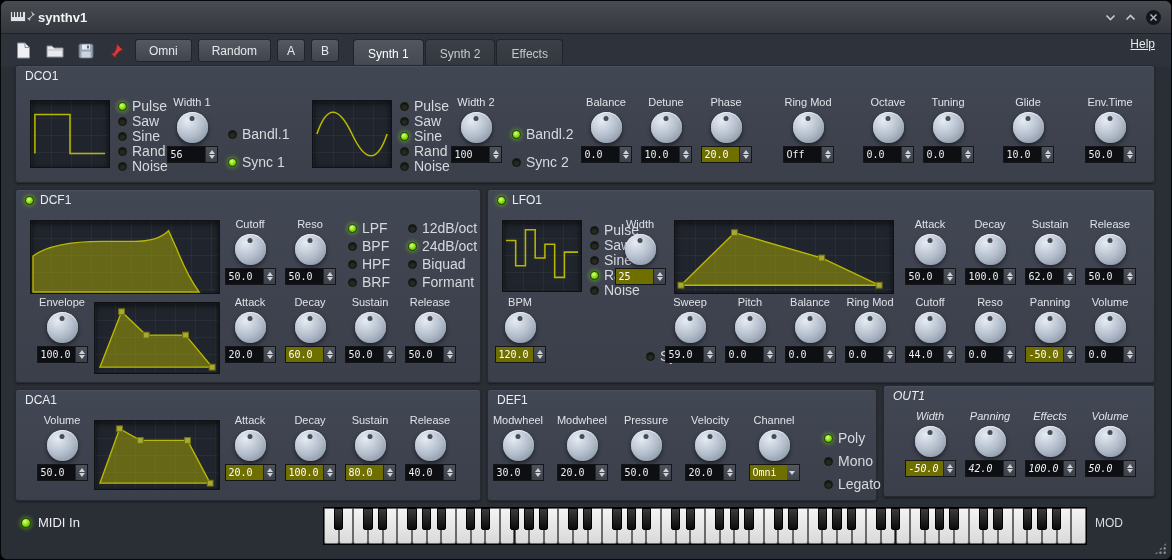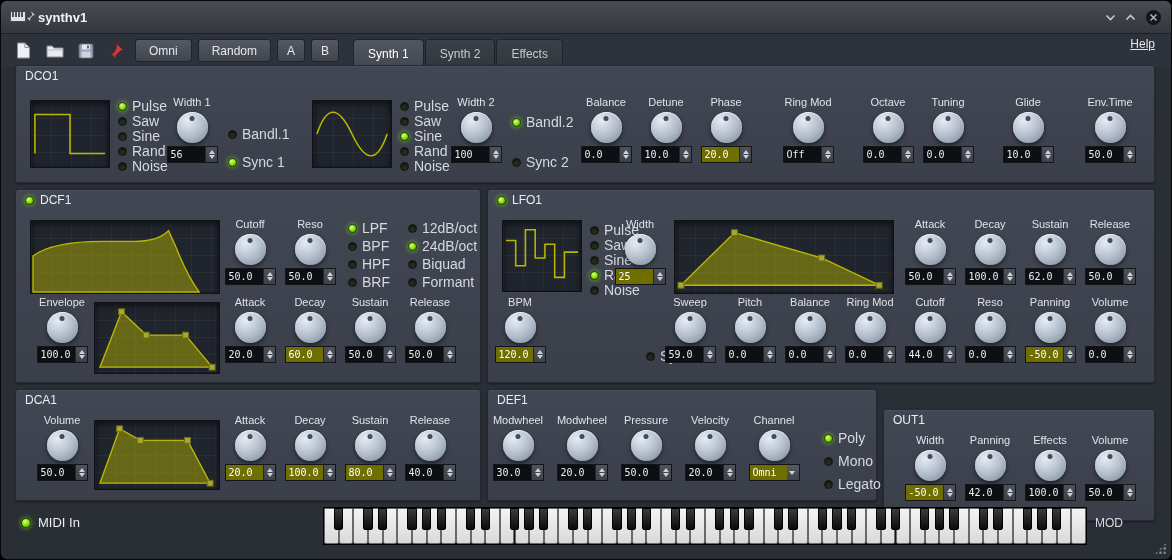--- a/index.html
+++ b/index.html
@@ -208,21 +208,21 @@
         </div>
 
       <div class="kcol" style="position:absolute;left:430px;top:30px;">
         <div class="klabel">Width 2</div>
         <div class="knob"></div>
         <div class="spin">
             <span class="spin-val">100</span>
             <span class="spin-arr"></span>
           </div>
       </div>
-      <div class="radio-row" style="left:496px;top:50px;">
+      <div class="radio-row" style="left:496px;top:62px;">
           <span class="led on"></span>
           <span>Bandl.2</span>
         </div>
       <div class="radio-row" style="left:496px;top:90px;">
           <span class="led"></span>
           <span>Sync 2</span>
         </div>
 
       <div class="kcol" style="position:absolute;left:560px;top:30px;">
         <div class="klabel">Balance</div>
@@ -680,21 +680,21 @@
       <div class="radio-row" style="left:336px;top:65px;">
           <span class="led"></span>
           <span>Mono</span>
         </div>
       <div class="radio-row" style="left:336px;top:88px;">
           <span class="led"></span>
           <span>Legato</span>
         </div>
     </div>
 
-    <div class="group" style="left:882px;top:348px;width:272px;height:112px;">
+    <div class="group" style="left:882px;top:324px;width:272px;height:112px;font-style:italic;">
       <div class="gtitle">
           <span>OUT1</span>
         </div>
 
       <div class="kcol" style="position:absolute;left:16px;top:24px;">
         <div class="klabel">Width</div>
         <div class="knob"></div>
         <div class="spin hl">
             <span class="spin-val">-50.0</span>
             <span class="spin-arr"></span>

